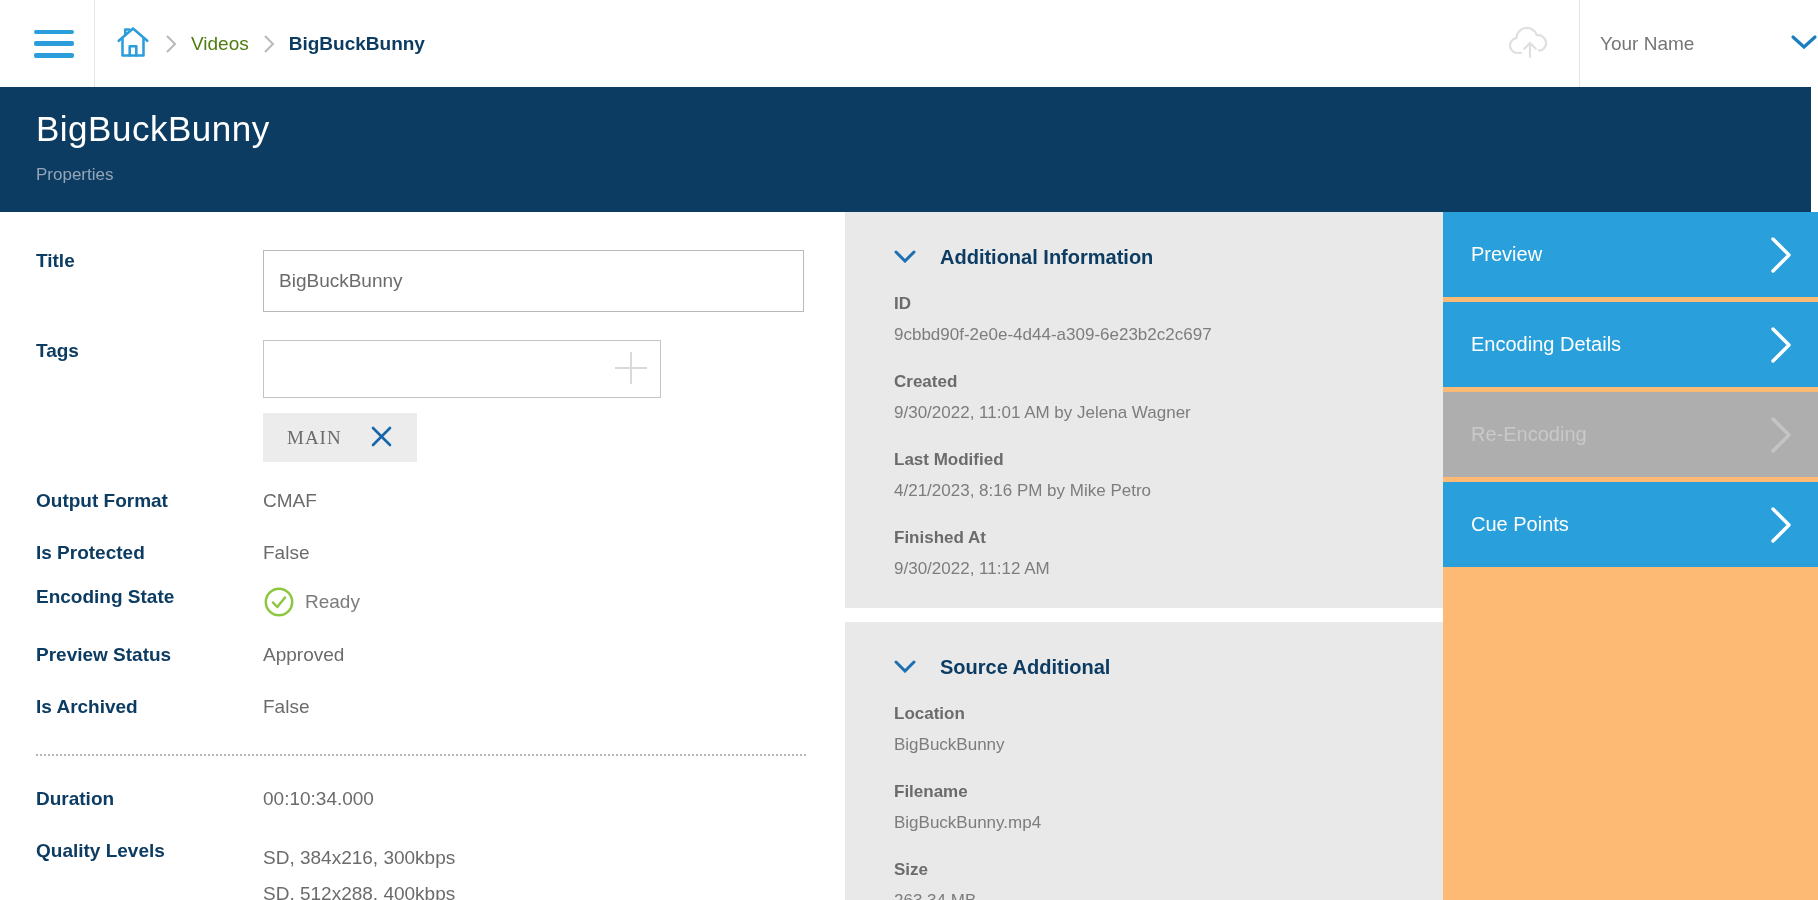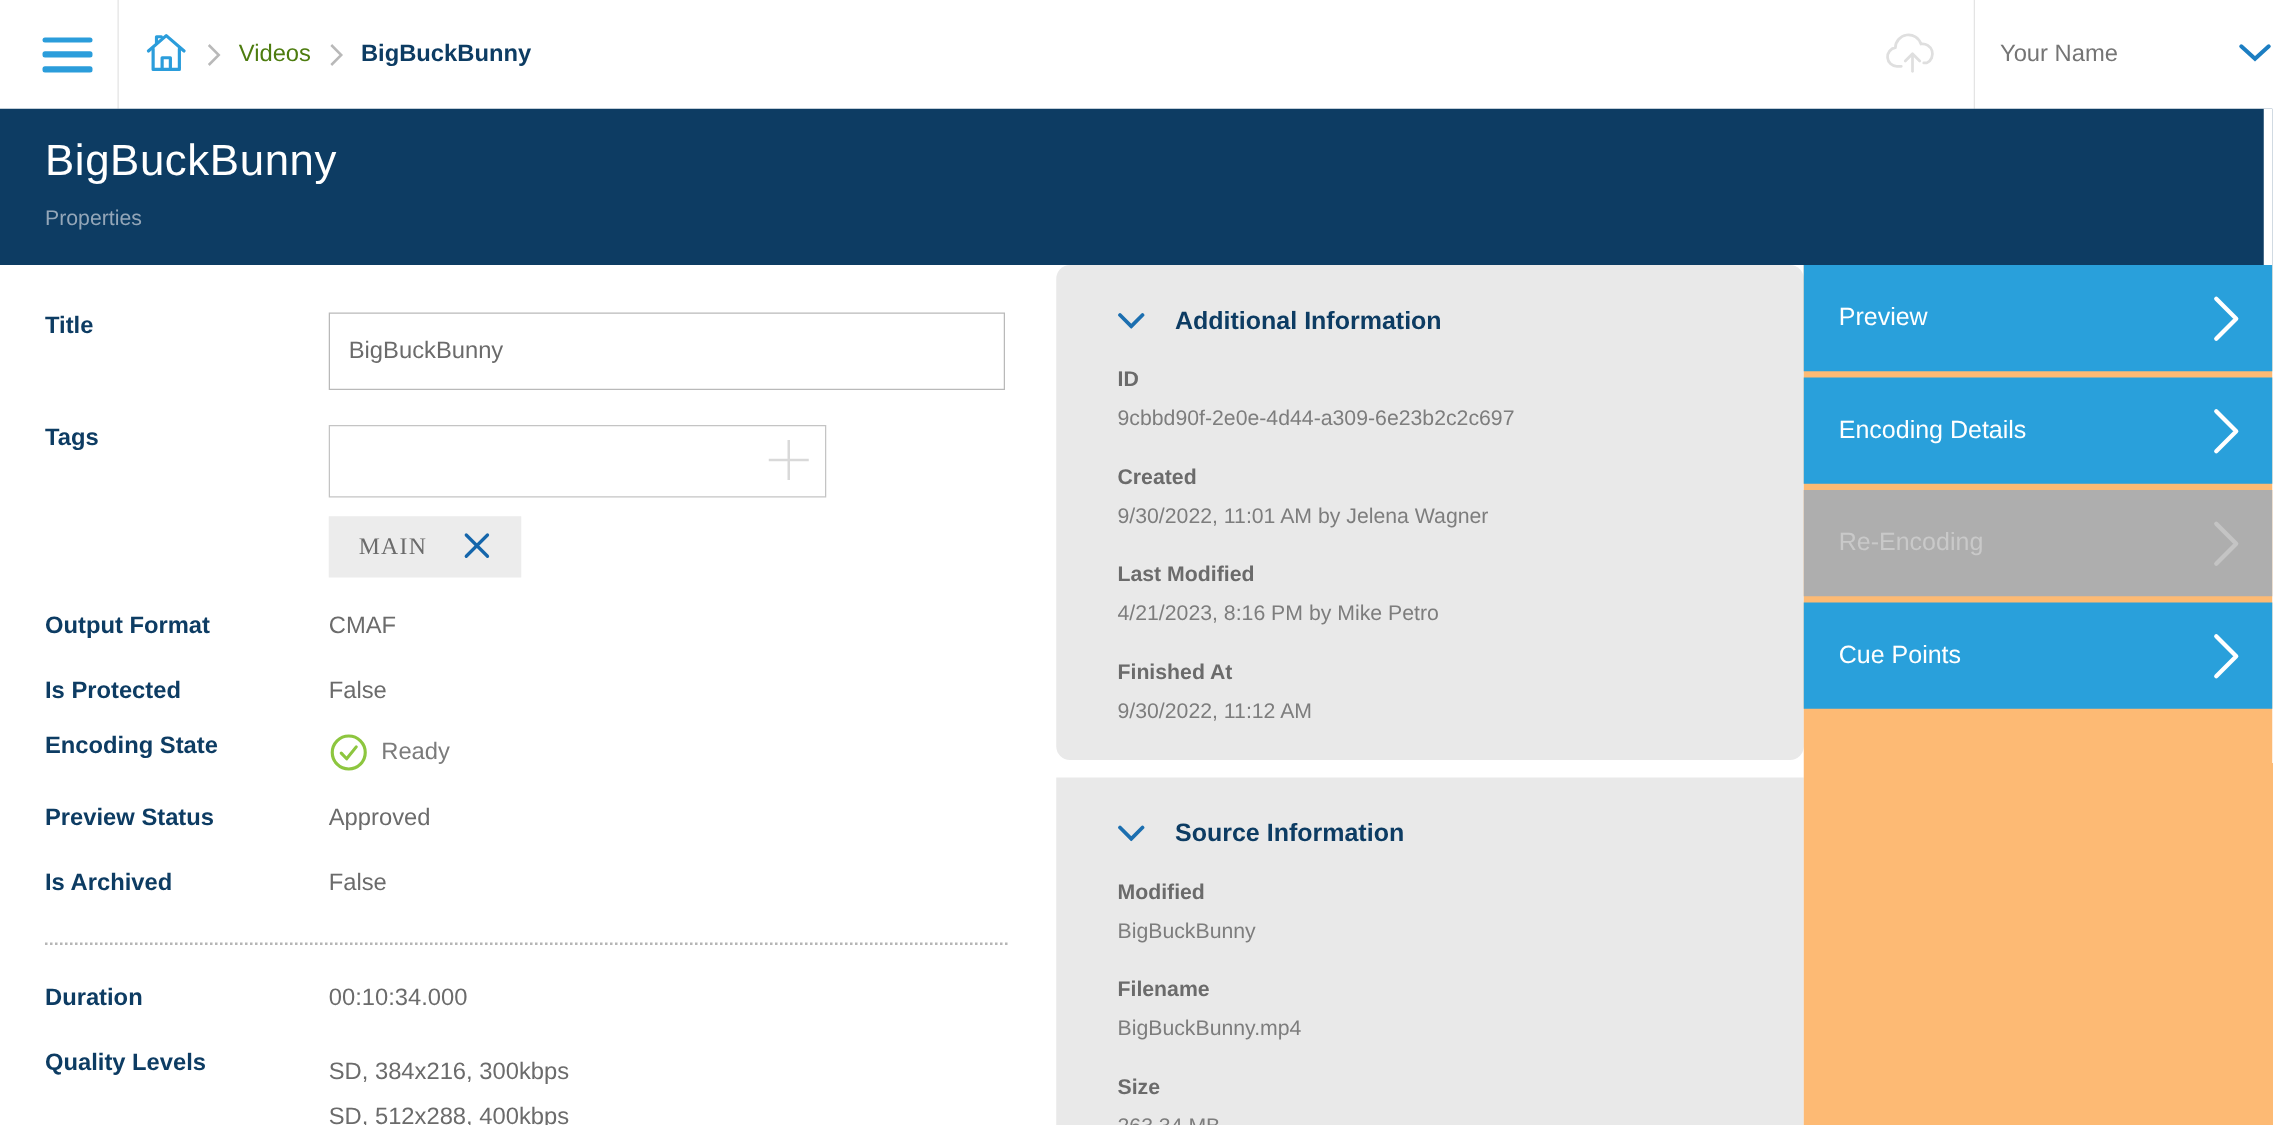--- a/index.html
+++ b/index.html
@@ -64,21 +64,21 @@
   .row-es { margin-top:22px; }
   .row-es .esval { display:flex; align-items:center; }
   .row-es .fvalue { margin-left:10px; color:#7b7b7b; }
   .dotted-div { width:770px; border-top:2px dotted #b5b5b5; margin-top:36px; }
   .row-dur { margin-top:32px; }
   .ql-values .fvalue { line-height:36px; }
 
   
   .info-col { width:598px; flex:0 0 598px; display:flex; flex-direction:column; background:#fff; }
   .card { background:#e9e9e9; padding:34px 40px 0 49px; overflow:hidden; }
-  .card-1 { height:396px; flex:0 0 396px;border-radius:11px; }
+  .card-1 { height:396px; flex:0 0 396px; }
   .card-gap { height:14px; flex:0 0 14px; background:#fff; }
   .card-2 { flex:1 1 auto; }
   .card-head { display:flex; align-items:center; cursor:pointer; background:none; border:none; padding:0; }
   .card-title { font-size:20px; font-weight:bold; color:#0d3c63; margin-left:24px; }
   .ifield-label { font-size:17px; font-weight:bold; color:#6b6b6b; margin-top:27px; }
   .ifield-label.first { margin-top:25px; }
   .ifield-value { font-size:17px; color:#7d7d7d; margin-top:11px; }
 
   
   .actions-col { width:375px; flex:0 0 375px; background:#fdba74; display:flex; flex-direction:column; }
@@ -258,23 +258,23 @@
         <div class="ifield-value">9/30/2022, 11:12 AM</div>
       </div>
       <div class="card-gap"></div>
       <div class="card card-2">
         <button class="card-head">
           <span>
             <svg width="22" height="13" viewBox="0 0 22 13" fill="none" stroke="#1c6fb0" stroke-width="3" stroke-linecap="round">
                 <polyline points="2,2 11,11 20,2"></polyline>
               </svg>
           </span>
-          <span class="card-title">Source Information</span>
+          <span class="card-title">Source Additional</span>
         </button>
-        <div class="ifield-label first">Modified</div>
+        <div class="ifield-label first">Location</div>
         <div class="ifield-value">BigBuckBunny</div>
         <div class="ifield-label">Filename</div>
         <div class="ifield-value">BigBuckBunny.mp4</div>
         <div class="ifield-label">Size</div>
         <div class="ifield-value">263.34 MB</div>
       </div>
     </section>
 
     <aside class="actions-col">
       <button class="action-btn">

